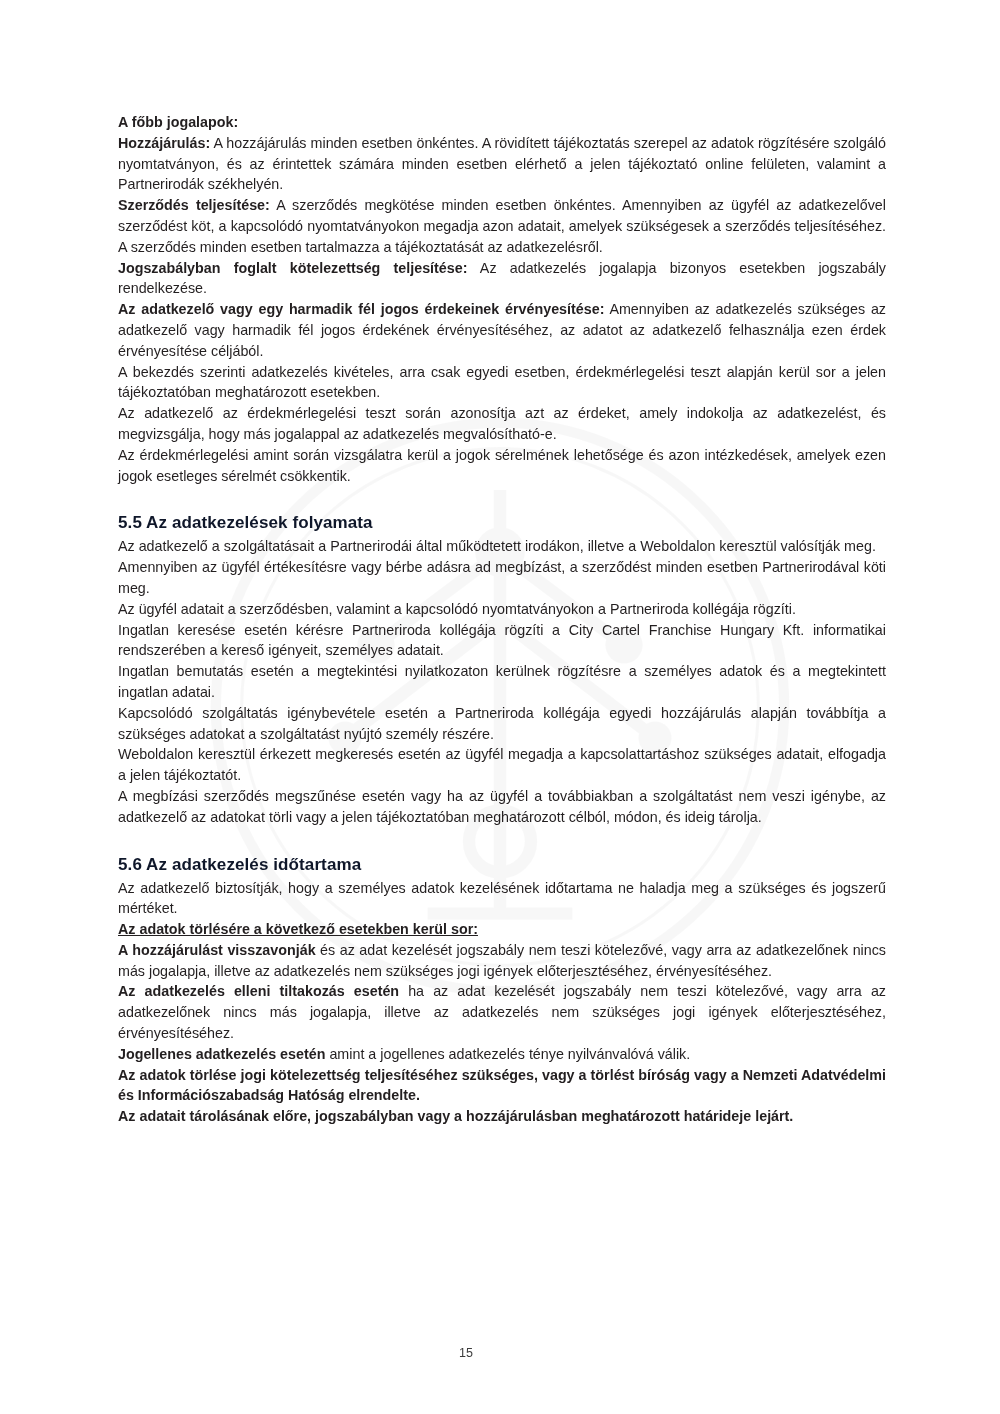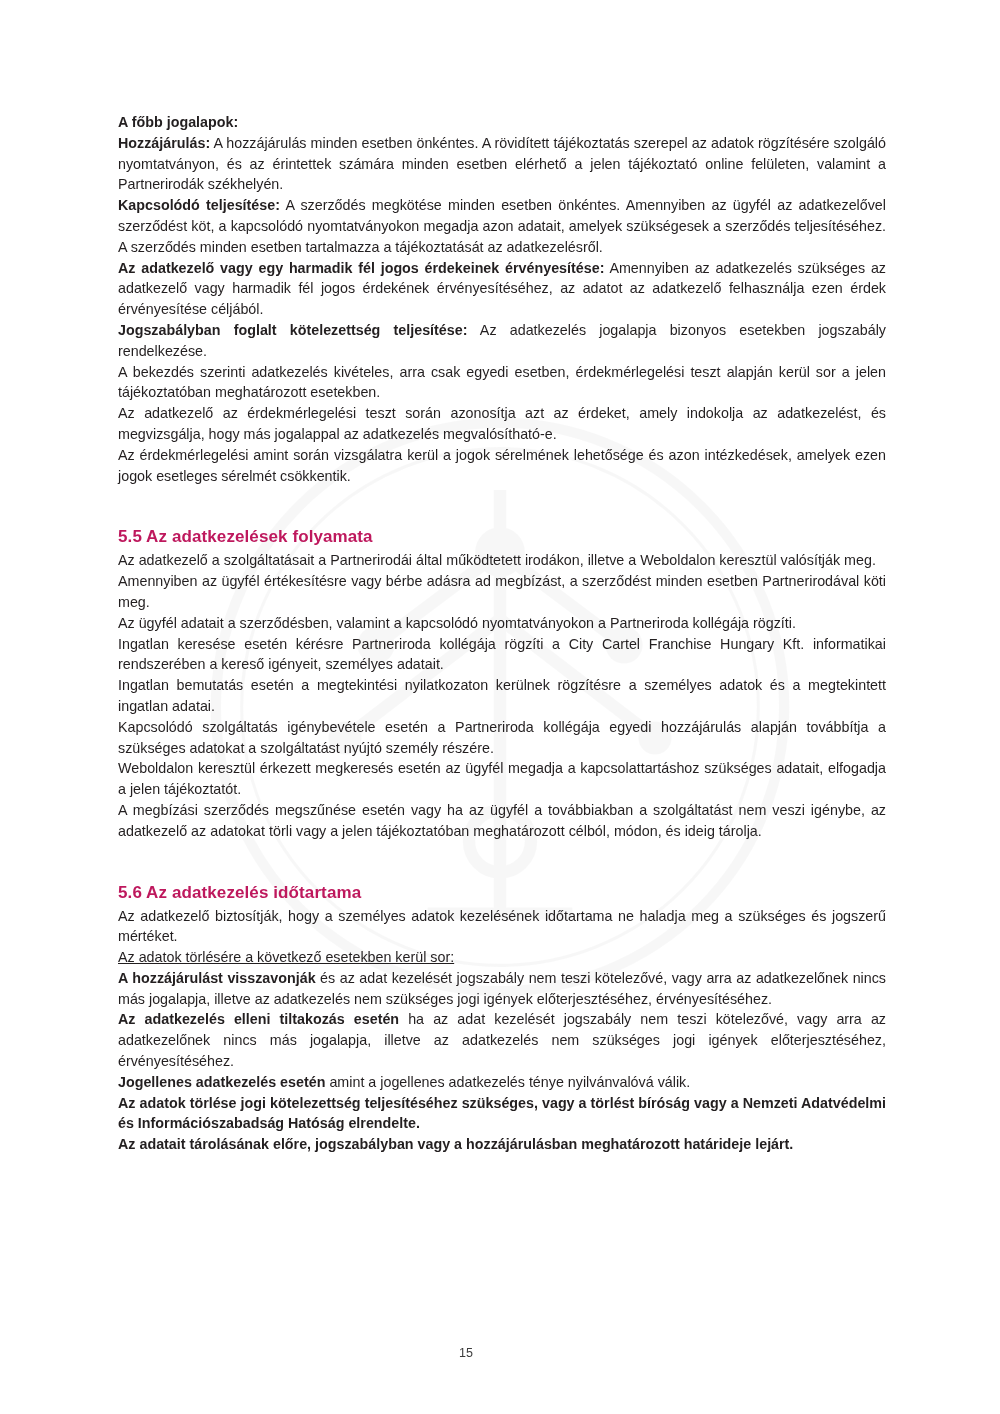--- a/index.html
+++ b/index.html
@@ -41,36 +41,36 @@
     line-height: 1.455;
     text-align: justify;
     text-justify: inter-word;
     color: #231f20;
   }
   .b { font-weight: bold; }
   .u { }
   h2 {
     font-size: 17px;
     font-weight: bold;
-    margin: 41px 0 3px 0;
-    color: #be185d;
+    margin: 27px 0 3px 0;
+    color: #0f172a;
     letter-spacing: 0.1px;
   }
   .pagenum {
     position: absolute;
     left: 0;
     top: 1346px;
     width: 932px;
     text-align: center;
     font-size: 12.5px;
     color: #3b3b3b;
     z-index: 2;
   }
   .para-head { font-weight: bold; }
-  .para-head-u { font-weight: normal; text-decoration: underline; }
+  .para-head-u { font-weight: bold; text-decoration: underline; }
 </style>
 </head>
 <body>
 
 <div class="page">
 
   <svg class="watermark" viewBox="0 0 600 600" aria-hidden="true">
     <circle cx="300" cy="300" r="275" fill="none" stroke="#8a8a8a" stroke-width="10"></circle>
     <circle cx="300" cy="300" r="250" fill="none" stroke="#8a8a8a" stroke-width="3"></circle>
     <path d="M300 90 L300 500" stroke="#8a8a8a" stroke-width="12"></path>
@@ -89,29 +89,29 @@
 
     <p>
       <span class="b u">A főbb jogalapok:</span>
     </p>
 
     <p>
       <span class="para-head">Hozzájárulás:</span><span> A hozzájárulás minden esetben önkéntes.  A rövidített tájékoztatás szerepel az adatok rögzítésére szolgáló nyomtatványon, és az érintettek számára minden esetben elérhető a jelen tájékoztató online felületen, valamint a Partnerirodák székhelyén.</span>
     </p>
 
     <p>
-      <span class="para-head">Kapcsolódó teljesítése:</span><span> A szerződés megkötése minden esetben önkéntes. Amennyiben az ügyfél az adatkezelővel szerződést köt, a kapcsolódó nyomtatványokon megadja azon adatait, amelyek szükségesek a szerződés teljesítéséhez. A szerződés minden esetben tartalmazza a tájékoztatását az adatkezelésről.</span>
+      <span class="para-head">Szerződés teljesítése:</span><span> A szerződés megkötése minden esetben önkéntes. Amennyiben az ügyfél az adatkezelővel szerződést köt, a kapcsolódó nyomtatványokon megadja azon adatait, amelyek szükségesek a szerződés teljesítéséhez. A szerződés minden esetben tartalmazza a tájékoztatását az adatkezelésről.</span>
+    </p>
+
+    <p>
+      <span class="para-head">Jogszabályban foglalt kötelezettség teljesítése:</span><span> Az adatkezelés jogalapja bizonyos esetekben jogszabály rendelkezése.</span>
     </p>
 
     <p>
       <span class="para-head">Az adatkezelő vagy egy harmadik fél jogos érdekeinek érvényesítése:</span><span> Amennyiben az adatkezelés szükséges az adatkezelő vagy harmadik fél jogos érdekének érvényesítéséhez, az adatot az adatkezelő felhasználja ezen érdek érvényesítése céljából.</span>
-    </p>
-
-    <p>
-      <span class="para-head">Jogszabályban foglalt kötelezettség teljesítése:</span><span> Az adatkezelés jogalapja bizonyos esetekben jogszabály rendelkezése.</span>
     </p>
 
     <p>
       <span>A bekezdés szerinti adatkezelés kivételes, arra csak egyedi esetben, érdekmérlegelési teszt alapján kerül sor a jelen tájékoztatóban meghatározott esetekben.</span>
     </p>
 
     <p>
       <span>Az adatkezelő az érdekmérlegelési teszt során azonosítja azt az érdeket, amely indokolja az adatkezelést, és megvizsgálja, hogy más jogalappal az adatkezelés megvalósítható-e.</span>
     </p>
 

